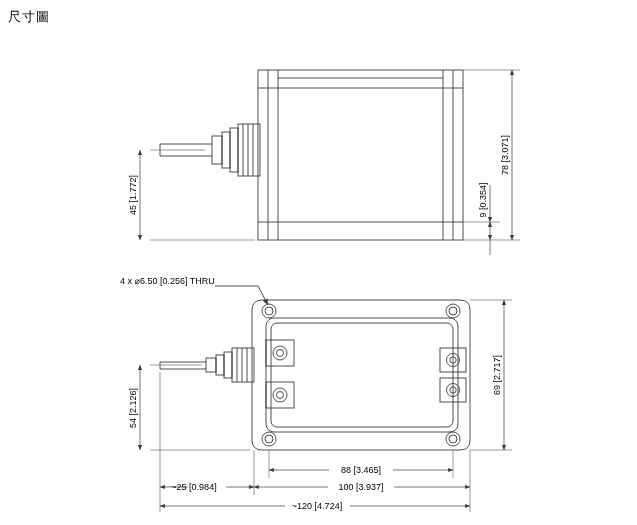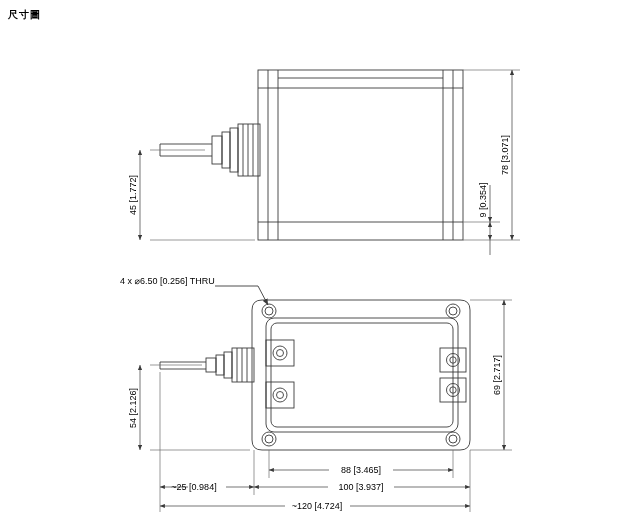--- a/index.html
+++ b/index.html
@@ -12,22 +12,22 @@
     height: 525px;
     font-family: "Liberation Sans", sans-serif;
     color: #000000;
     position: relative;
     overflow: hidden;
   }
   #title {
     position: absolute;
     left: 8px;
     top: 8px;
-    font-size: 10px;
-    font-weight: bold;
+    font-size: 13px;
+    font-weight: normal;
     color: #000000;
     letter-spacing: 1px;
   }
   #drawing {
     position: absolute;
     left: 0;
     top: 0;
     width: 637px;
     height: 525px;
   }

